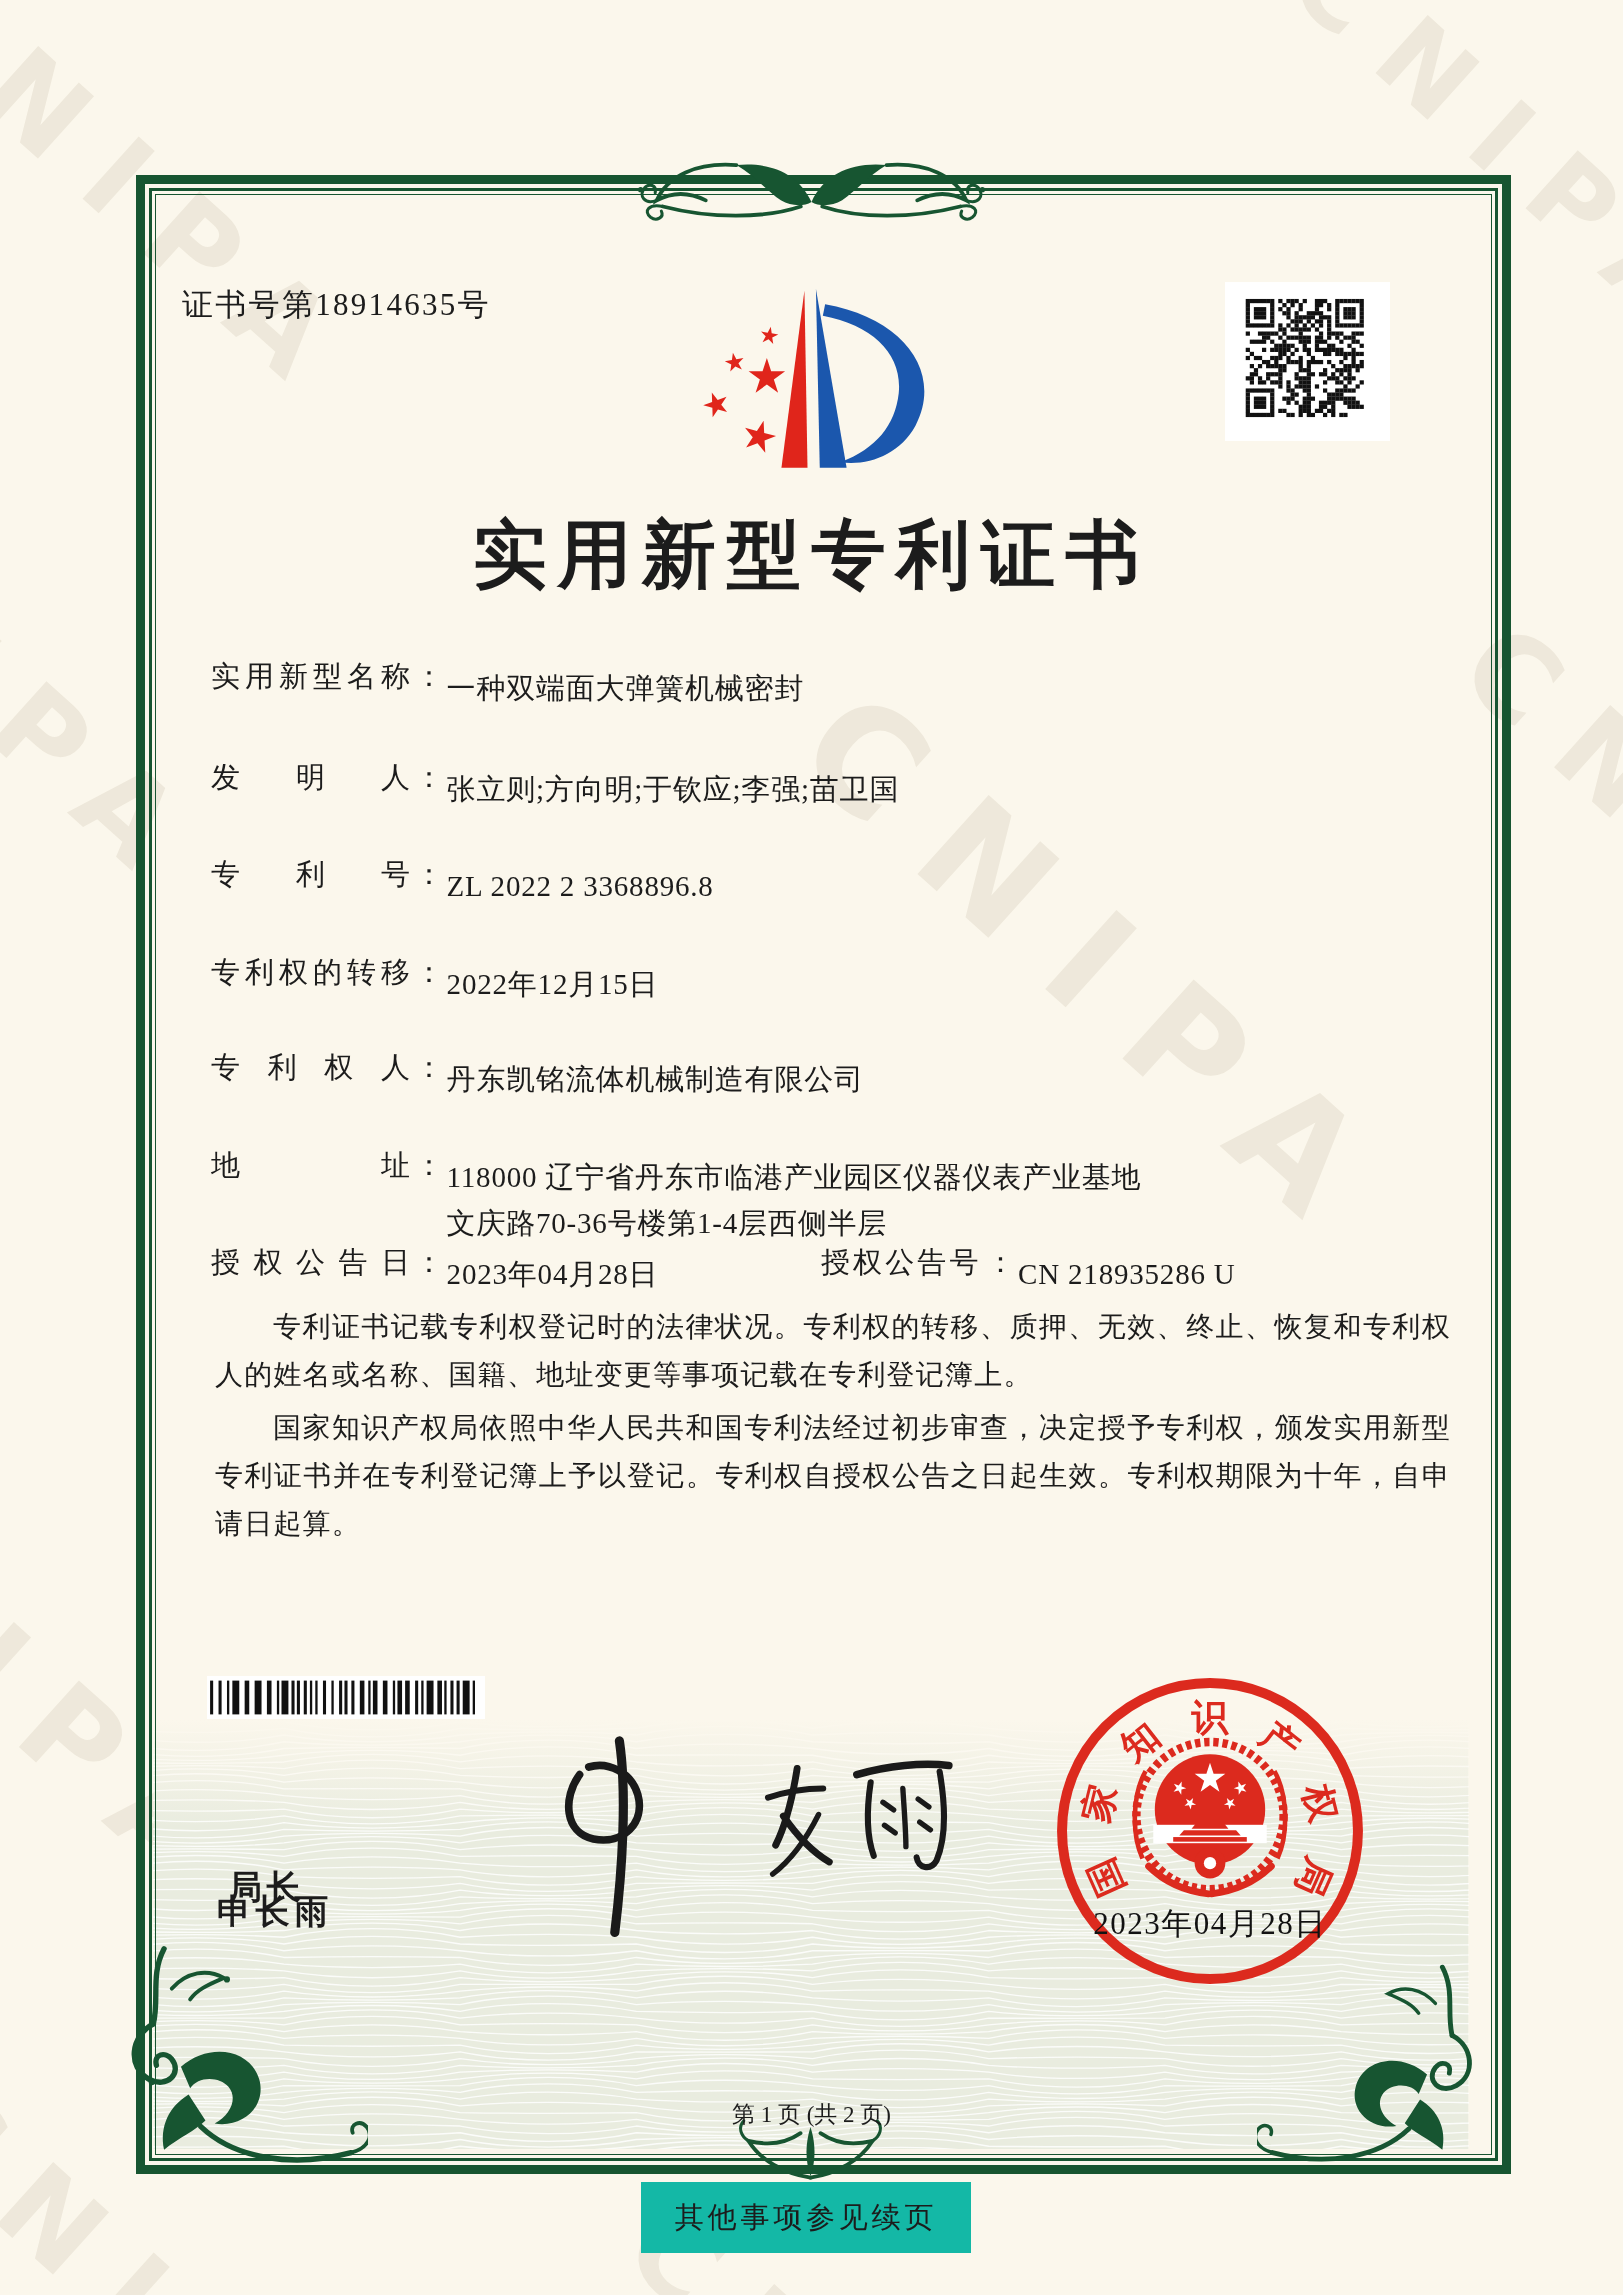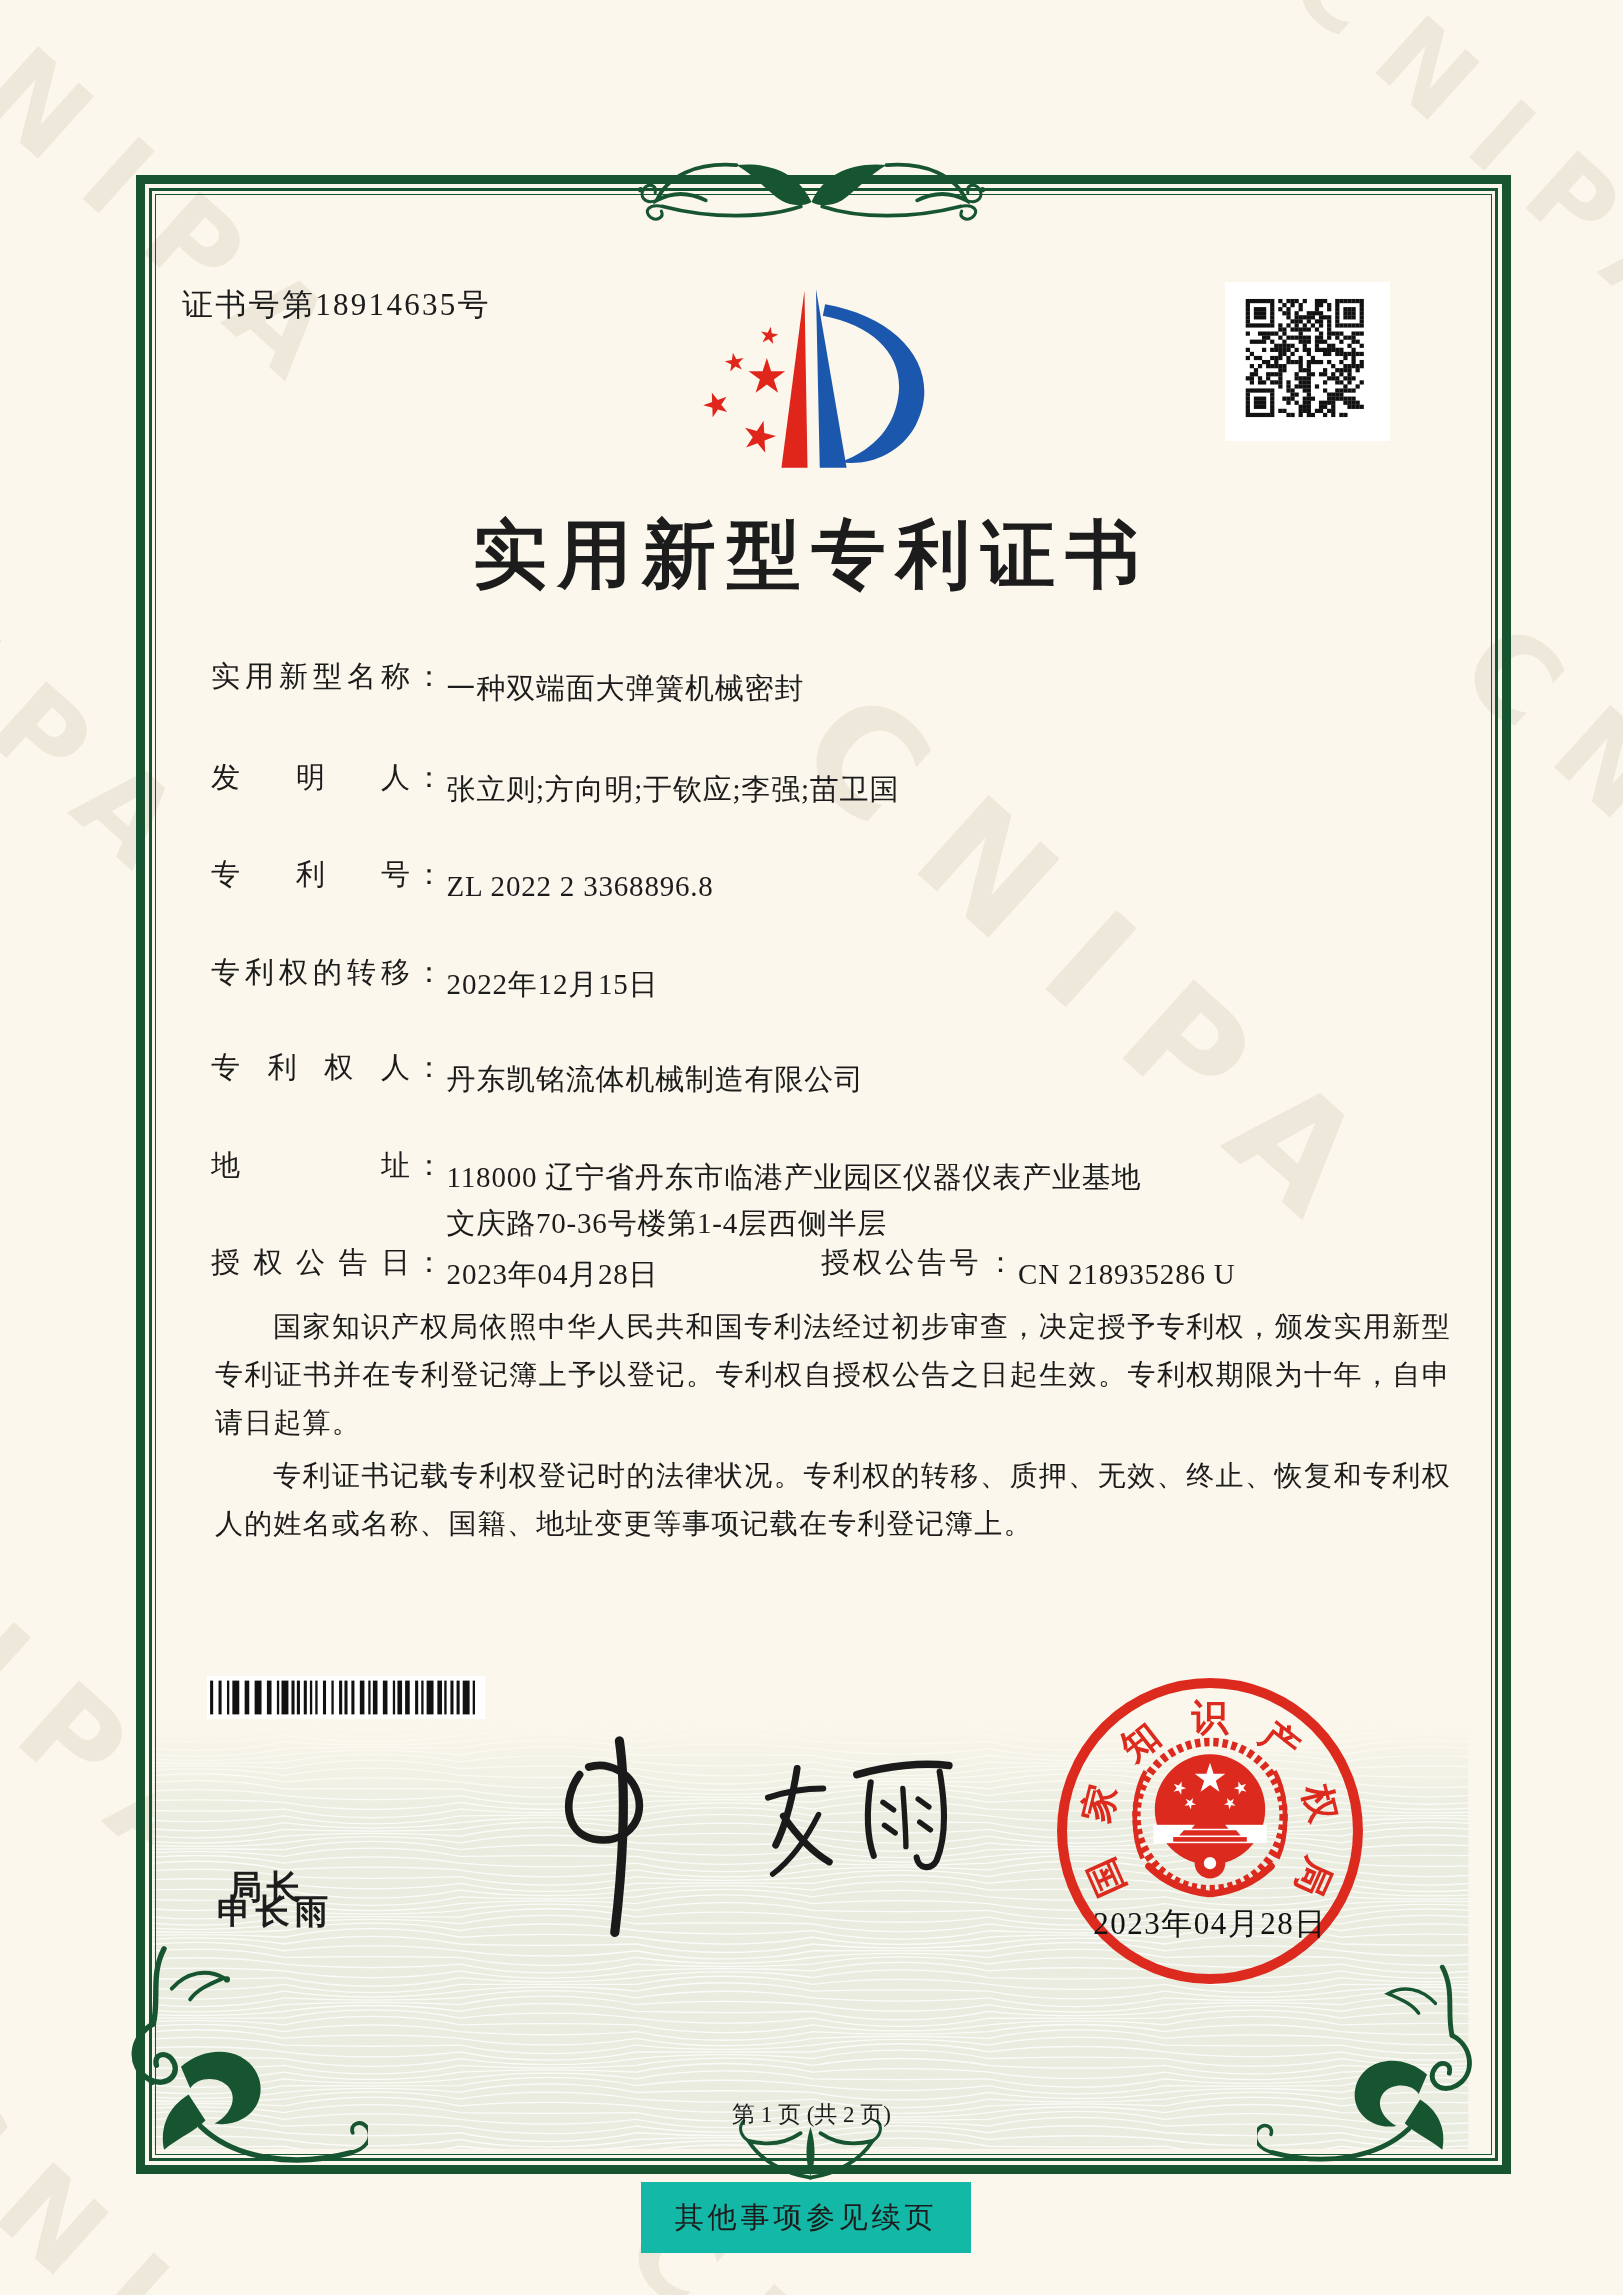--- a/index.html
+++ b/index.html
@@ -682,22 +682,22 @@
   </div>
 
   <div id="row-grant" class="frow z3">
     <span class="flabel">授权公告日</span><span class="fcolon">：</span><span class="fvalue">2023年04月28日</span>
     <span class="grp2">
       <span class="flabel2">授权公告号</span><span class="fcolon">：</span><span class="fvalue">CN 218935286 U</span>
     </span>
   </div>
 
   <div id="legal" class="z3">
+    <p>专利证书记载专利权登记时的法律状况。专利权的转移、质押、无效、终止、恢复和专利权人的姓名或名称、国籍、地址变更等事项记载在专利登记簿上。</p>
     <p>国家知识产权局依照中华人民共和国专利法经过初步审查，决定授予专利权，颁发实用新型专利证书并在专利登记簿上予以登记。专利权自授权公告之日起生效。专利权期限为十年，自申请日起算。</p>
-    <p>专利证书记载专利权登记时的法律状况。专利权的转移、质押、无效、终止、恢复和专利权人的姓名或名称、国籍、地址变更等事项记载在专利登记簿上。</p>
   </div>
 
   <svg id="barcode" class="z3" width="278" height="43" viewBox="0 0 362 56">
     <rect x="0" y="0" width="362" height="56" fill="#ffffff"></rect>
     <g id="barcode-bars" fill="#111111">
         <rect x="4" y="6" width="4" height="44"></rect>
         <rect x="15" y="6" width="4" height="44"></rect>
         <rect x="26" y="6" width="3" height="44"></rect>
         <rect x="33" y="6" width="9" height="44"></rect>
         <rect x="49" y="6" width="6" height="44"></rect>

